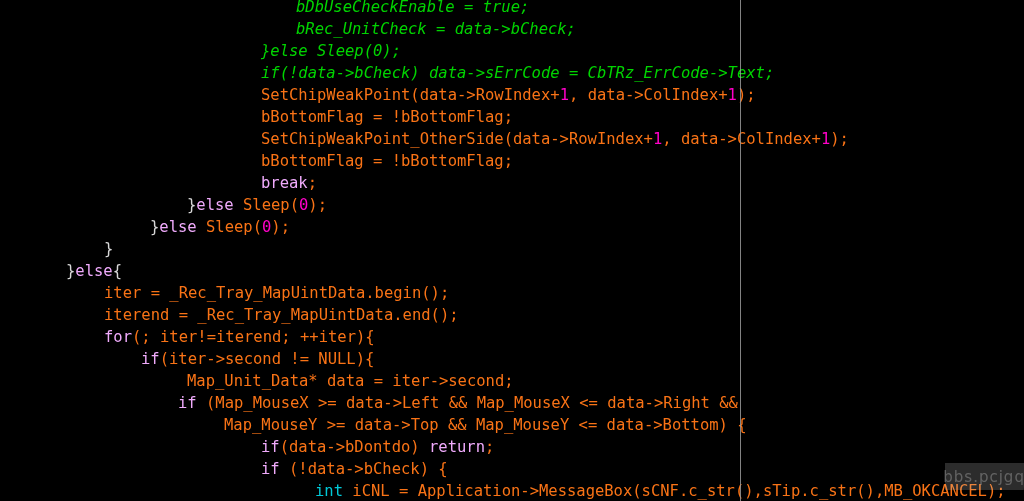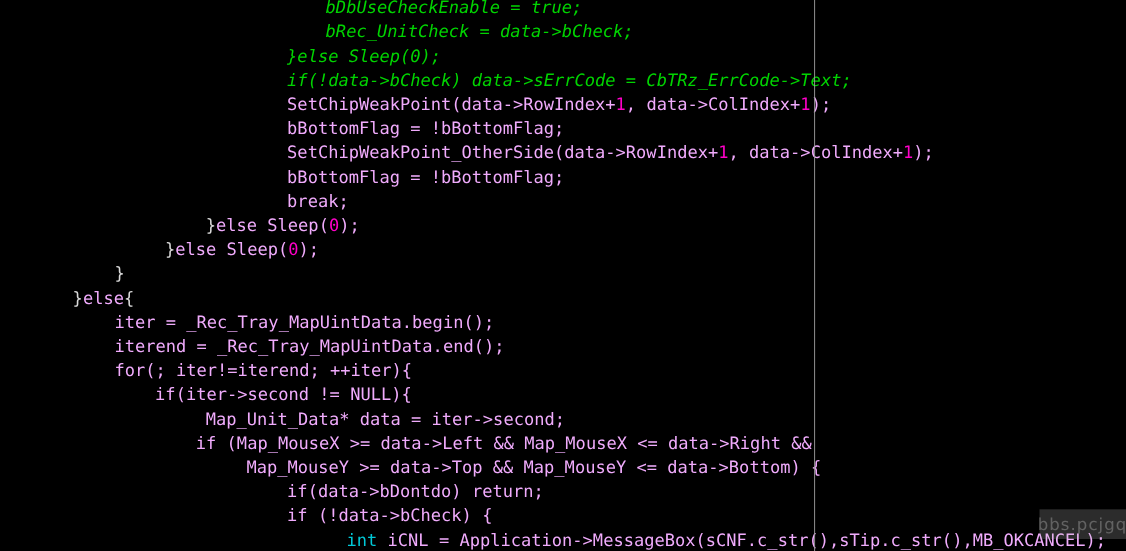--- a/index.html
+++ b/index.html
@@ -52,21 +52,21 @@
   }
 
   .line {
     height: 22px;
     white-space: pre;
     display: block;
     font-family: "DejaVu Sans Mono", "Liberation Mono", monospace;
   }
 
   
-  .t-plain    { color: #f0abfc; }
+  .t-plain    { color: #f97316; }
   .t-keyword  { color: #f0abfc; }
   .t-type     { color: #00c8d7; margin-left: 17px; }
   .t-number   { color: #ff00c8; }
   .t-brace    { color: #d8d8d8; }
   .t-green    { color: #00d400; font-style: italic; }
 
   
   #watermark {
     position: absolute;
     z-index: 9;

